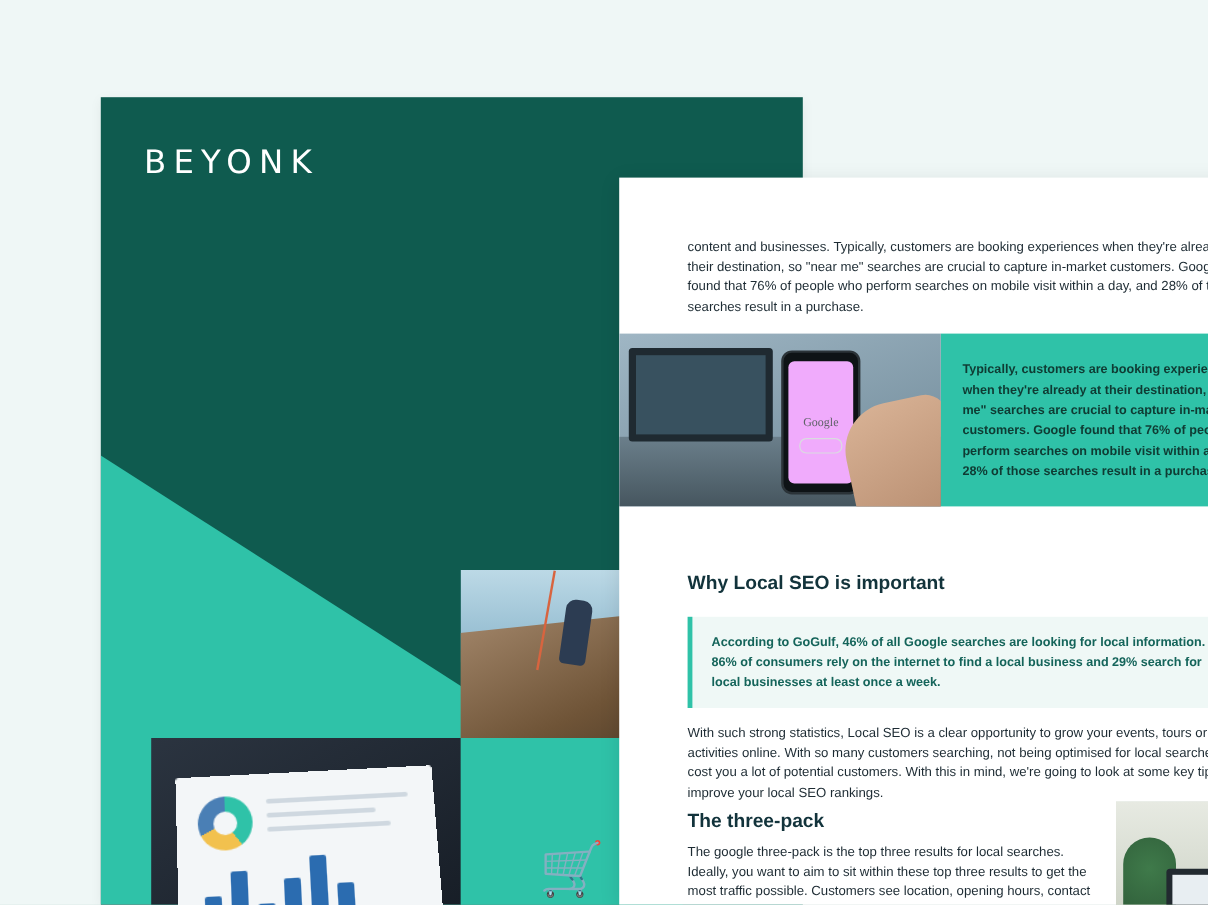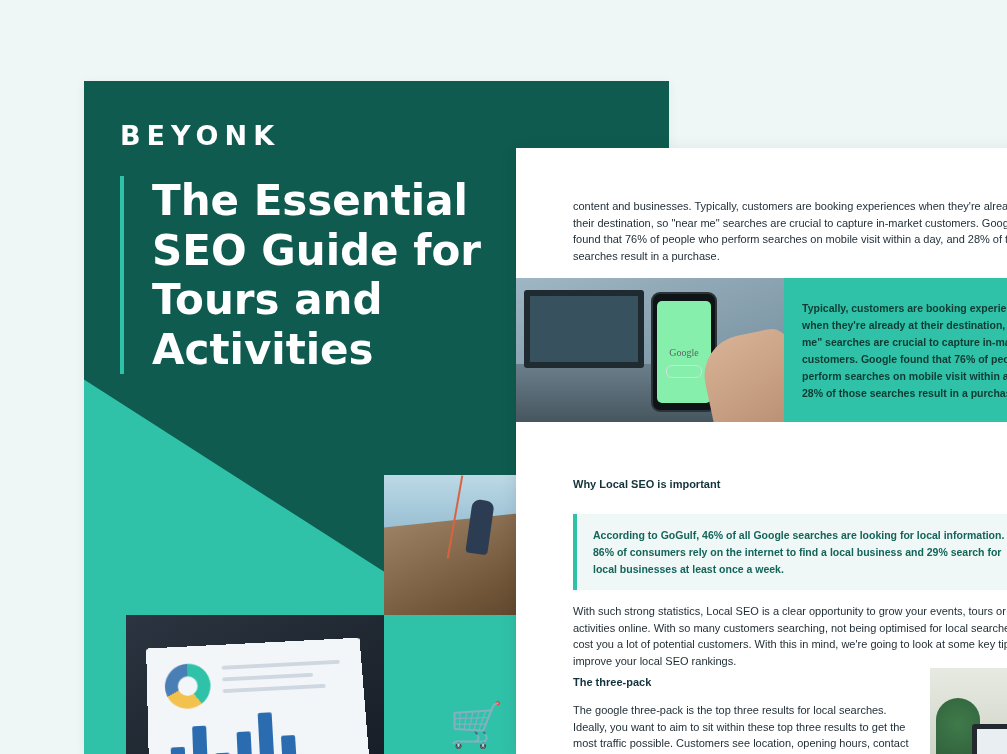--- a/index.html
+++ b/index.html
@@ -35,21 +35,21 @@
     height: 520px;
     background: #2fc2a8;
     clip-path: polygon(0% 28%, 100% 100%, 0% 100%);
   }
   #brand-logo {
     position: absolute;
     left: 36px;
     top: 39px;
     color: #ffffff;
     font-size: 27px;
-    font-weight: bold;
+    font-weight: normal;
     letter-spacing: 6px;
     font-family: "DejaVu Sans", sans-serif;
   }
   #cover-title-wrap {
     position: absolute;
     left: 36px;
     top: 95px;
     padding-left: 28px;
     border-left: 4px solid #2fc2a8;
   }
@@ -206,21 +206,21 @@
   }
   #hero-img .monitor::after{
     content:""; position:absolute; left:6px; top:6px; right:6px; bottom:6px;
     background:#38515f;
   }
   #hero-img .phone {
     position:absolute; left: 135px; top: 14px; width: 62px; height: 116px;
     background:#0e1316; border-radius:9px; border:2px solid #2b3338;
   }
   #hero-img .phone-screen{
-    position:absolute; left:4px; top:7px; right:4px; bottom:7px; background:#86efac; border-radius:5px;
+    position:absolute; left:4px; top:7px; right:4px; bottom:7px; background:#f0abfc; border-radius:5px;
   }
   #hero-img .goog {
     position:absolute; left:50%; transform:translateX(-50%); top: 46px;
     font-size: 10px; color:#5f6368; font-family:"Liberation Serif", serif;
   }
   #hero-img .searchbar{
     position:absolute; left:9px; right:9px; top:64px; height:11px; border-radius:6px;
     border:1px solid #dadce0;
   }
   #hero-img .hand{
@@ -239,21 +239,21 @@
     margin: 0;
     color: #0f3b33;
     font-size: 10.5px;
     line-height: 1.62;
     font-weight: bold;
   }
 
   h3.doc-h {
     position: absolute;
     color: #12333b;
-    font-size: 11px;
+    font-size: 16px;
     font-weight: bold;
     margin: 0;
   }
   #h-local { left: 57px; top: 330px; }
   #h-three { left: 57px; top: 528px; text-align: right; }
 
   #callout {
     position: absolute;
     left: 57px;
     top: 366px;
@@ -310,23 +310,20 @@
   }
 </style>
 </head>
 <body>
 
 <div id="cover-card">
   <div id="cover-wedge"></div>
 
   <div id="brand-logo">BEYONK</div>
 
-  <div id="cover-title-wrap">
-    <h1 id="cover-title">The Essential SEO Guide for Tours and Activities</h1>
-  </div>
 
   <div class="cover-tile" id="tile-climber">
     <div class="sky"></div>
     <div class="rock"></div>
     <div class="rope"></div>
     <div class="person"></div>
   </div>
 
   <div class="cover-tile" id="tile-laptop">
     <div class="screen">

